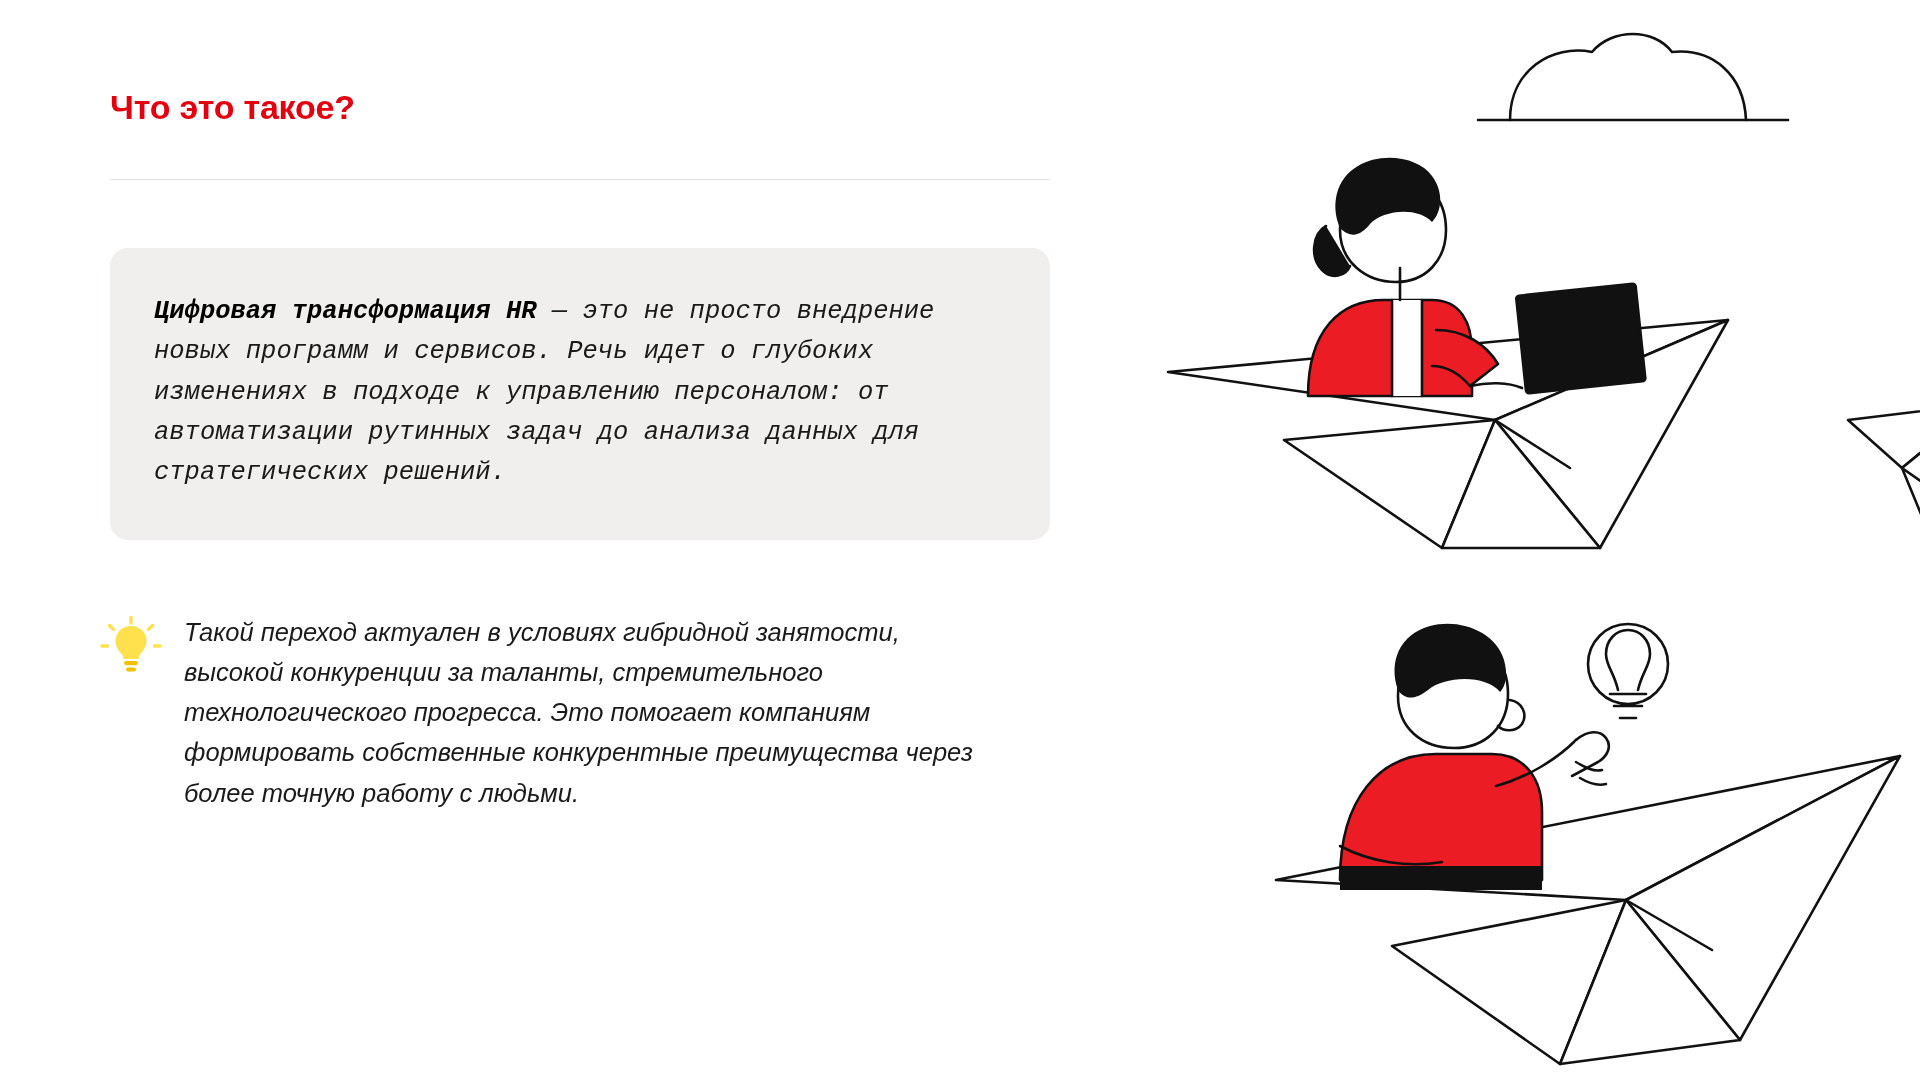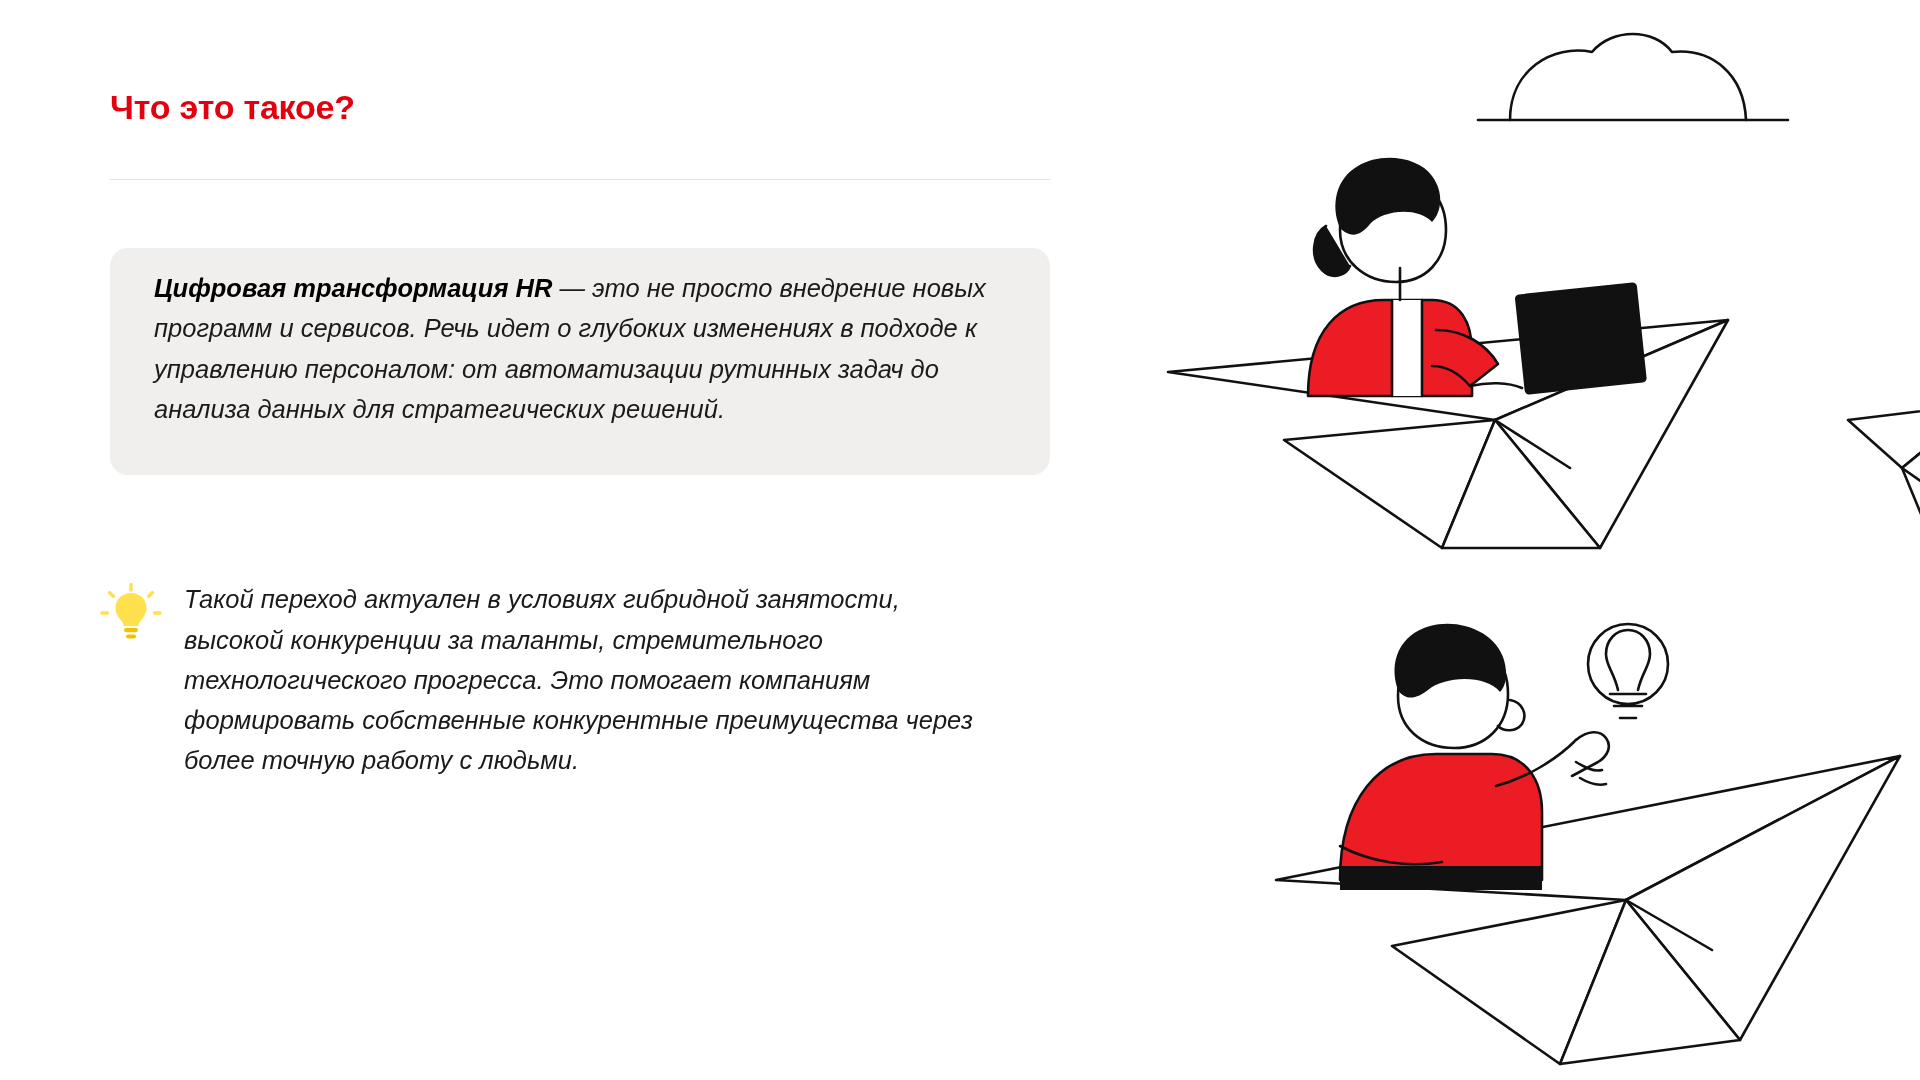--- a/index.html
+++ b/index.html
@@ -38,38 +38,39 @@
     width: 940px;
     height: 1px;
     background: #e2e2e2;
   }
 
   .callout {
     margin-top: 68px;
     width: 940px;
     background: #f0efed;
     border-radius: 18px;
-    padding: 20px 44px 46px 44px;
+    padding: 44px 44px 46px 44px;
+    font-family: Liberation Mono, monospace;
   }
 
   .callout p {
     font-size: 25.5px;
     line-height: 1.58;
     font-style: italic;
     color: #1a1a1a;
   }
 
   .callout .lead {
     font-weight: bold;
     font-style: italic;
     color: #000000;
   }
 
   .note {
-    margin-top: 104px;
+    margin-top: 72px;
     display: flex;
     align-items: flex-start;
     gap: 22px;
     width: 940px;
   }
 
   .bulb-icon {
     flex: 0 0 auto;
     width: 62px;
     height: 62px;

